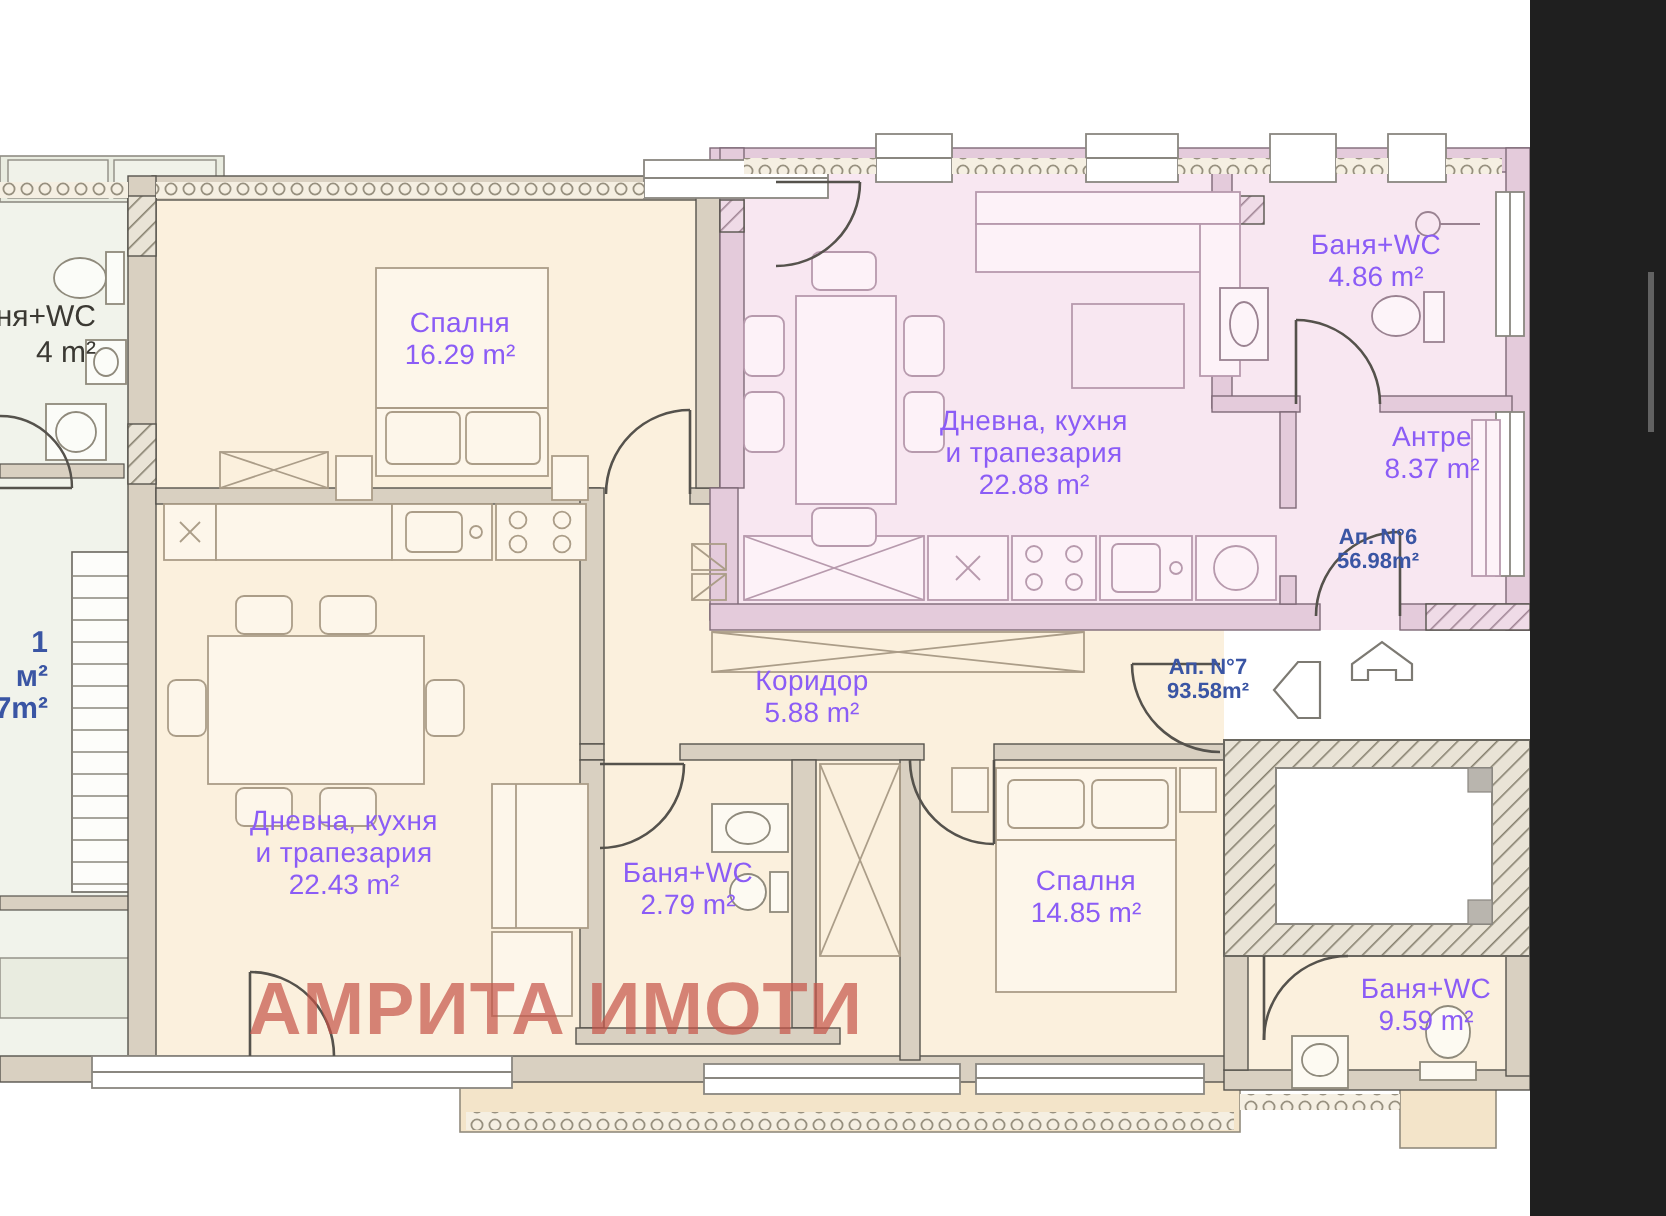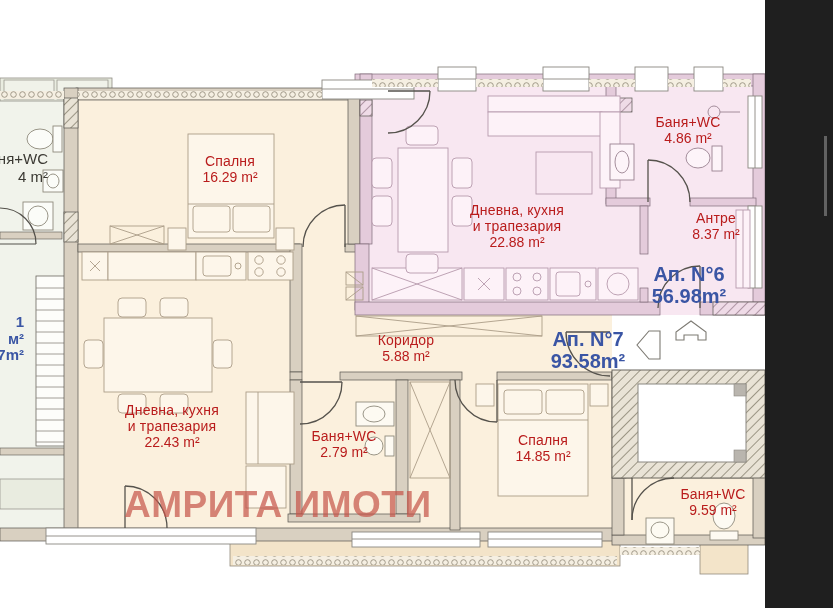--- a/index.html
+++ b/index.html
@@ -1,23 +1,23 @@
 <!DOCTYPE html>
 <html><head>
 <meta charset="utf-8">
 <style>
   html,body{margin:0;padding:0;background:#fff;}
   .canvas{position:relative;width:833px;height:608px;overflow:hidden;background:#ffffff;
           font-family:"Liberation Sans",sans-serif;}
   .plan-svg{position:absolute;left:0;top:0;}
   .room-label{position:absolute;transform:translateX(-50%);text-align:center;
-    font-size:14px;line-height:1.15;color:#b91c1c;white-space:nowrap;z-index:5;}
+    font-size:14px;line-height:1.15;color:#8b5cf6;white-space:nowrap;z-index:5;}
   .room-label .nm{letter-spacing:.2px;}
   .apt-label{position:absolute;transform:translateX(-50%);text-align:center;font-weight:bold;
-    font-size:20px;line-height:1.12;color:#3a55a4;white-space:nowrap;z-index:5;}
+    font-size:11px;line-height:1.12;color:#3a55a4;white-space:nowrap;z-index:5;}
   .partial-room{position:absolute;left:-62px;top:150px;width:110px;text-align:right;
     font-size:15px;line-height:1.2;color:#3b3933;z-index:5;}
   .partial-apt{position:absolute;left:-58px;top:314px;width:82px;text-align:right;
     font-weight:bold;font-size:15px;line-height:1.1;color:#3a55a4;z-index:5;}
   .watermark{position:absolute;left:124px;top:484px;font-size:37px;font-weight:bold;
     letter-spacing:.5px;color:rgba(197,82,71,.70);white-space:nowrap;z-index:9;text-align:right;}
   .dark-band{position:absolute;right:0;top:0;width:68px;height:608px;background:#1f1f1f;z-index:8;}
   .dark-band .streak{position:absolute;left:59px;top:136px;width:3px;height:80px;background:#6f6f6f;opacity:.85;}
 </style>
 </head>
@@ -395,21 +395,21 @@
   </div>
   <div class="room-label" style="left:713px;top:486px">
     <div class="nm">Баня+WC</div>
       <div>9.59 m²</div>
   </div>
 
   <div class="apt-label" style="left:689px;top:263px">
     <div>Ап. N°6</div>
       <div>56.98m²</div>
   </div>
-  <div class="apt-label" style="left:588px;top:328px">
+  <div class="apt-label" style="left:604px;top:328px">
     <div>Ап. N°7</div>
       <div>93.58m²</div>
   </div>
 
   <div class="partial-room">
     <div>ня+WC</div>
       <div>4 m²</div>
   </div>
   <div class="partial-apt">
     <div>1</div>

